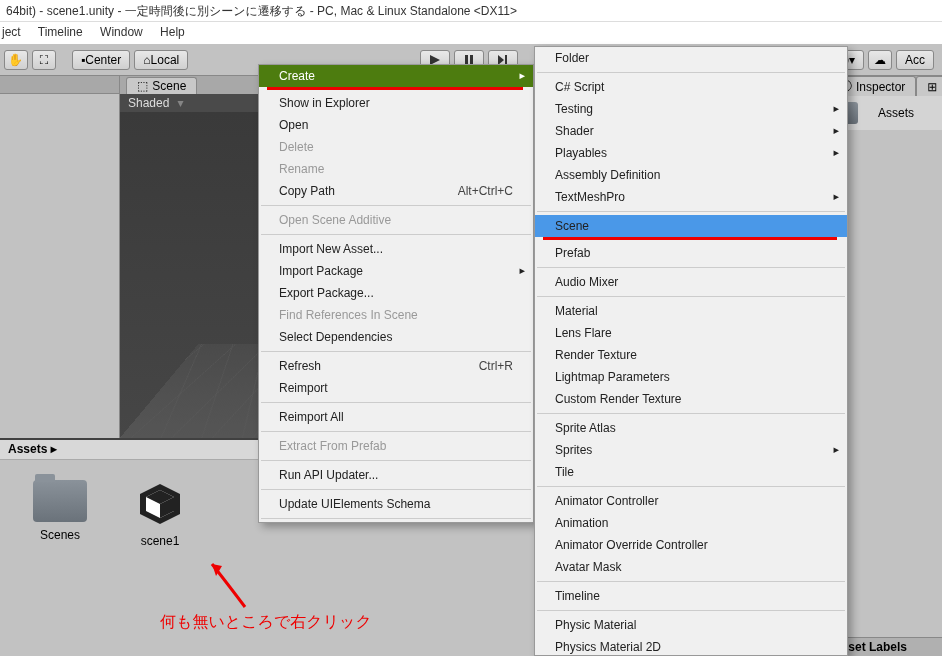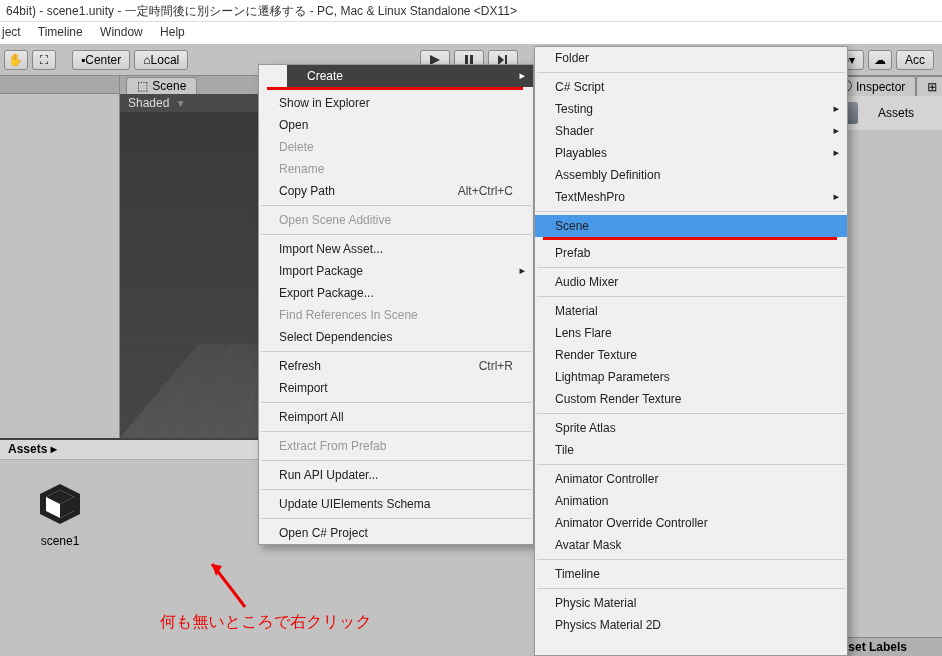--- a/index.html
+++ b/index.html
@@ -36,21 +36,21 @@
 .folder-icon { width:54px; height:42px; background: linear-gradient(#8a929a,#6a727a); border-radius:4px; position:relative;}
 .folder-icon::before { content:""; position:absolute; top:-6px; left:2px; width:20px; height:8px; background:#8a929a; border-radius:2px 2px 0 0;}
 .unity-icon { width:48px; height:48px; }
 .annotation { position:absolute; left:160px; top:612px; color:#e00; font-size:16px; font-weight:500; font-family: "Meiryo", sans-serif;}
 .arrow-svg { position:absolute; left:200px; top:552px; }
 .context-menu { position:absolute; background:#f0f0f0; border:1px solid #999; box-shadow: 4px 4px 8px rgba(0,0,0,.3); }
 .cm1 { left:258px; top:64px; width:276px; }
 .cm2 { left:534px; top:46px; width:314px; height: 610px;}
 .mi { padding: 4px 28px 4px 20px; color:#222; position:relative; cursor:default; }
 .mi.disabled { color: #999; }
-.mi.hi { background:#404040; color:#fff;margin-left:28px; }
+.mi.hi { background:#4d7c0f; color:#fff; }
 .mi.hi-scene { background:#4a98e8; }
 .sep { height:1px; background:#ccc; margin: 3px 2px; }
 .arrow-r::after { content:"▸"; position:absolute; right:8px; top:4px; font-size:11px;}
 .shortcut { position:absolute; right:20px; color:#444; }
 .red-under { height:3px; background:#e00; margin: 0 10px 2px 8px; }
 .inspector-tabs { display:flex; background:#a8a8a8; }
 .asset-labels { position:absolute; right:0; bottom:0; width:115px; background:#b0b0b0; padding:2px 6px; font-weight:bold; border-top:1px solid #888;}
 .insp-assets { display:flex; align-items:center; gap:20px; padding:6px 8px; background:#d4d4d4;}
 .small-folder { width:28px; height:22px; background: linear-gradient(#8a929a,#6a727a); border-radius:3px; position:relative;}
 .small-folder::before { content:""; position:absolute; top:-4px; left:1px; width:12px; height:5px; background:#8a929a; border-radius:2px 2px 0 0;}
@@ -137,20 +137,24 @@
       <span>Assets</span>
       <span class="lock-icon"></span>
     </div>
   </div>
 </div>
 
 <div class="assets-section">
   <div class="assets-header">Assets ▸</div>
   <div class="assets-body">
     <div class="asset-item">
+      <div class="folder-icon"></div>
+      <span>Scenes</span>
+    </div>
+    <div class="asset-item">
       <svg class="unity-icon" viewBox="0 0 48 48">
         <polygon points="24,4 44,14 44,34 24,44 4,34 4,14" fill="#222"></polygon>
         <polygon points="24,10 38,17 38,31 24,38 10,31 10,17" fill="#fff"></polygon>
         <polygon points="24,10 38,17 24,24 10,17" fill="#222"></polygon>
         <polygon points="24,24 38,17 38,31 24,38" fill="#222"></polygon>
       </svg>
       <span>scene1</span>
     </div>
   </div>
 </div>
@@ -184,21 +188,20 @@
   <div class="mi">Reimport</div>
   <div class="sep"></div>
   <div class="mi">Reimport All</div>
   <div class="sep"></div>
   <div class="mi disabled">Extract From Prefab</div>
   <div class="sep"></div>
   <div class="mi">Run API Updater...</div>
   <div class="sep"></div>
   <div class="mi">Update UIElements Schema</div>
   <div class="sep"></div>
-  <div class="mi">Open C# Project</div>
 </div>
 
 <div class="context-menu cm2">
   <div class="mi">Folder</div>
   <div class="sep"></div>
   <div class="mi">C# Script</div>
   <div class="mi arrow-r">Testing</div>
   <div class="mi arrow-r">Shader</div>
   <div class="mi arrow-r">Playables</div>
   <div class="mi">Assembly Definition</div>
@@ -210,20 +213,21 @@
   <div class="sep"></div>
   <div class="mi">Audio Mixer</div>
   <div class="sep"></div>
   <div class="mi">Material</div>
   <div class="mi">Lens Flare</div>
   <div class="mi">Render Texture</div>
   <div class="mi">Lightmap Parameters</div>
   <div class="mi">Custom Render Texture</div>
   <div class="sep"></div>
   <div class="mi">Sprite Atlas</div>
+  <div class="mi arrow-r">Sprites</div>
   <div class="mi">Tile</div>
   <div class="sep"></div>
   <div class="mi">Animator Controller</div>
   <div class="mi">Animation</div>
   <div class="mi">Animator Override Controller</div>
   <div class="mi">Avatar Mask</div>
   <div class="sep"></div>
   <div class="mi">Timeline</div>
   <div class="sep"></div>
   <div class="mi">Physic Material</div>

